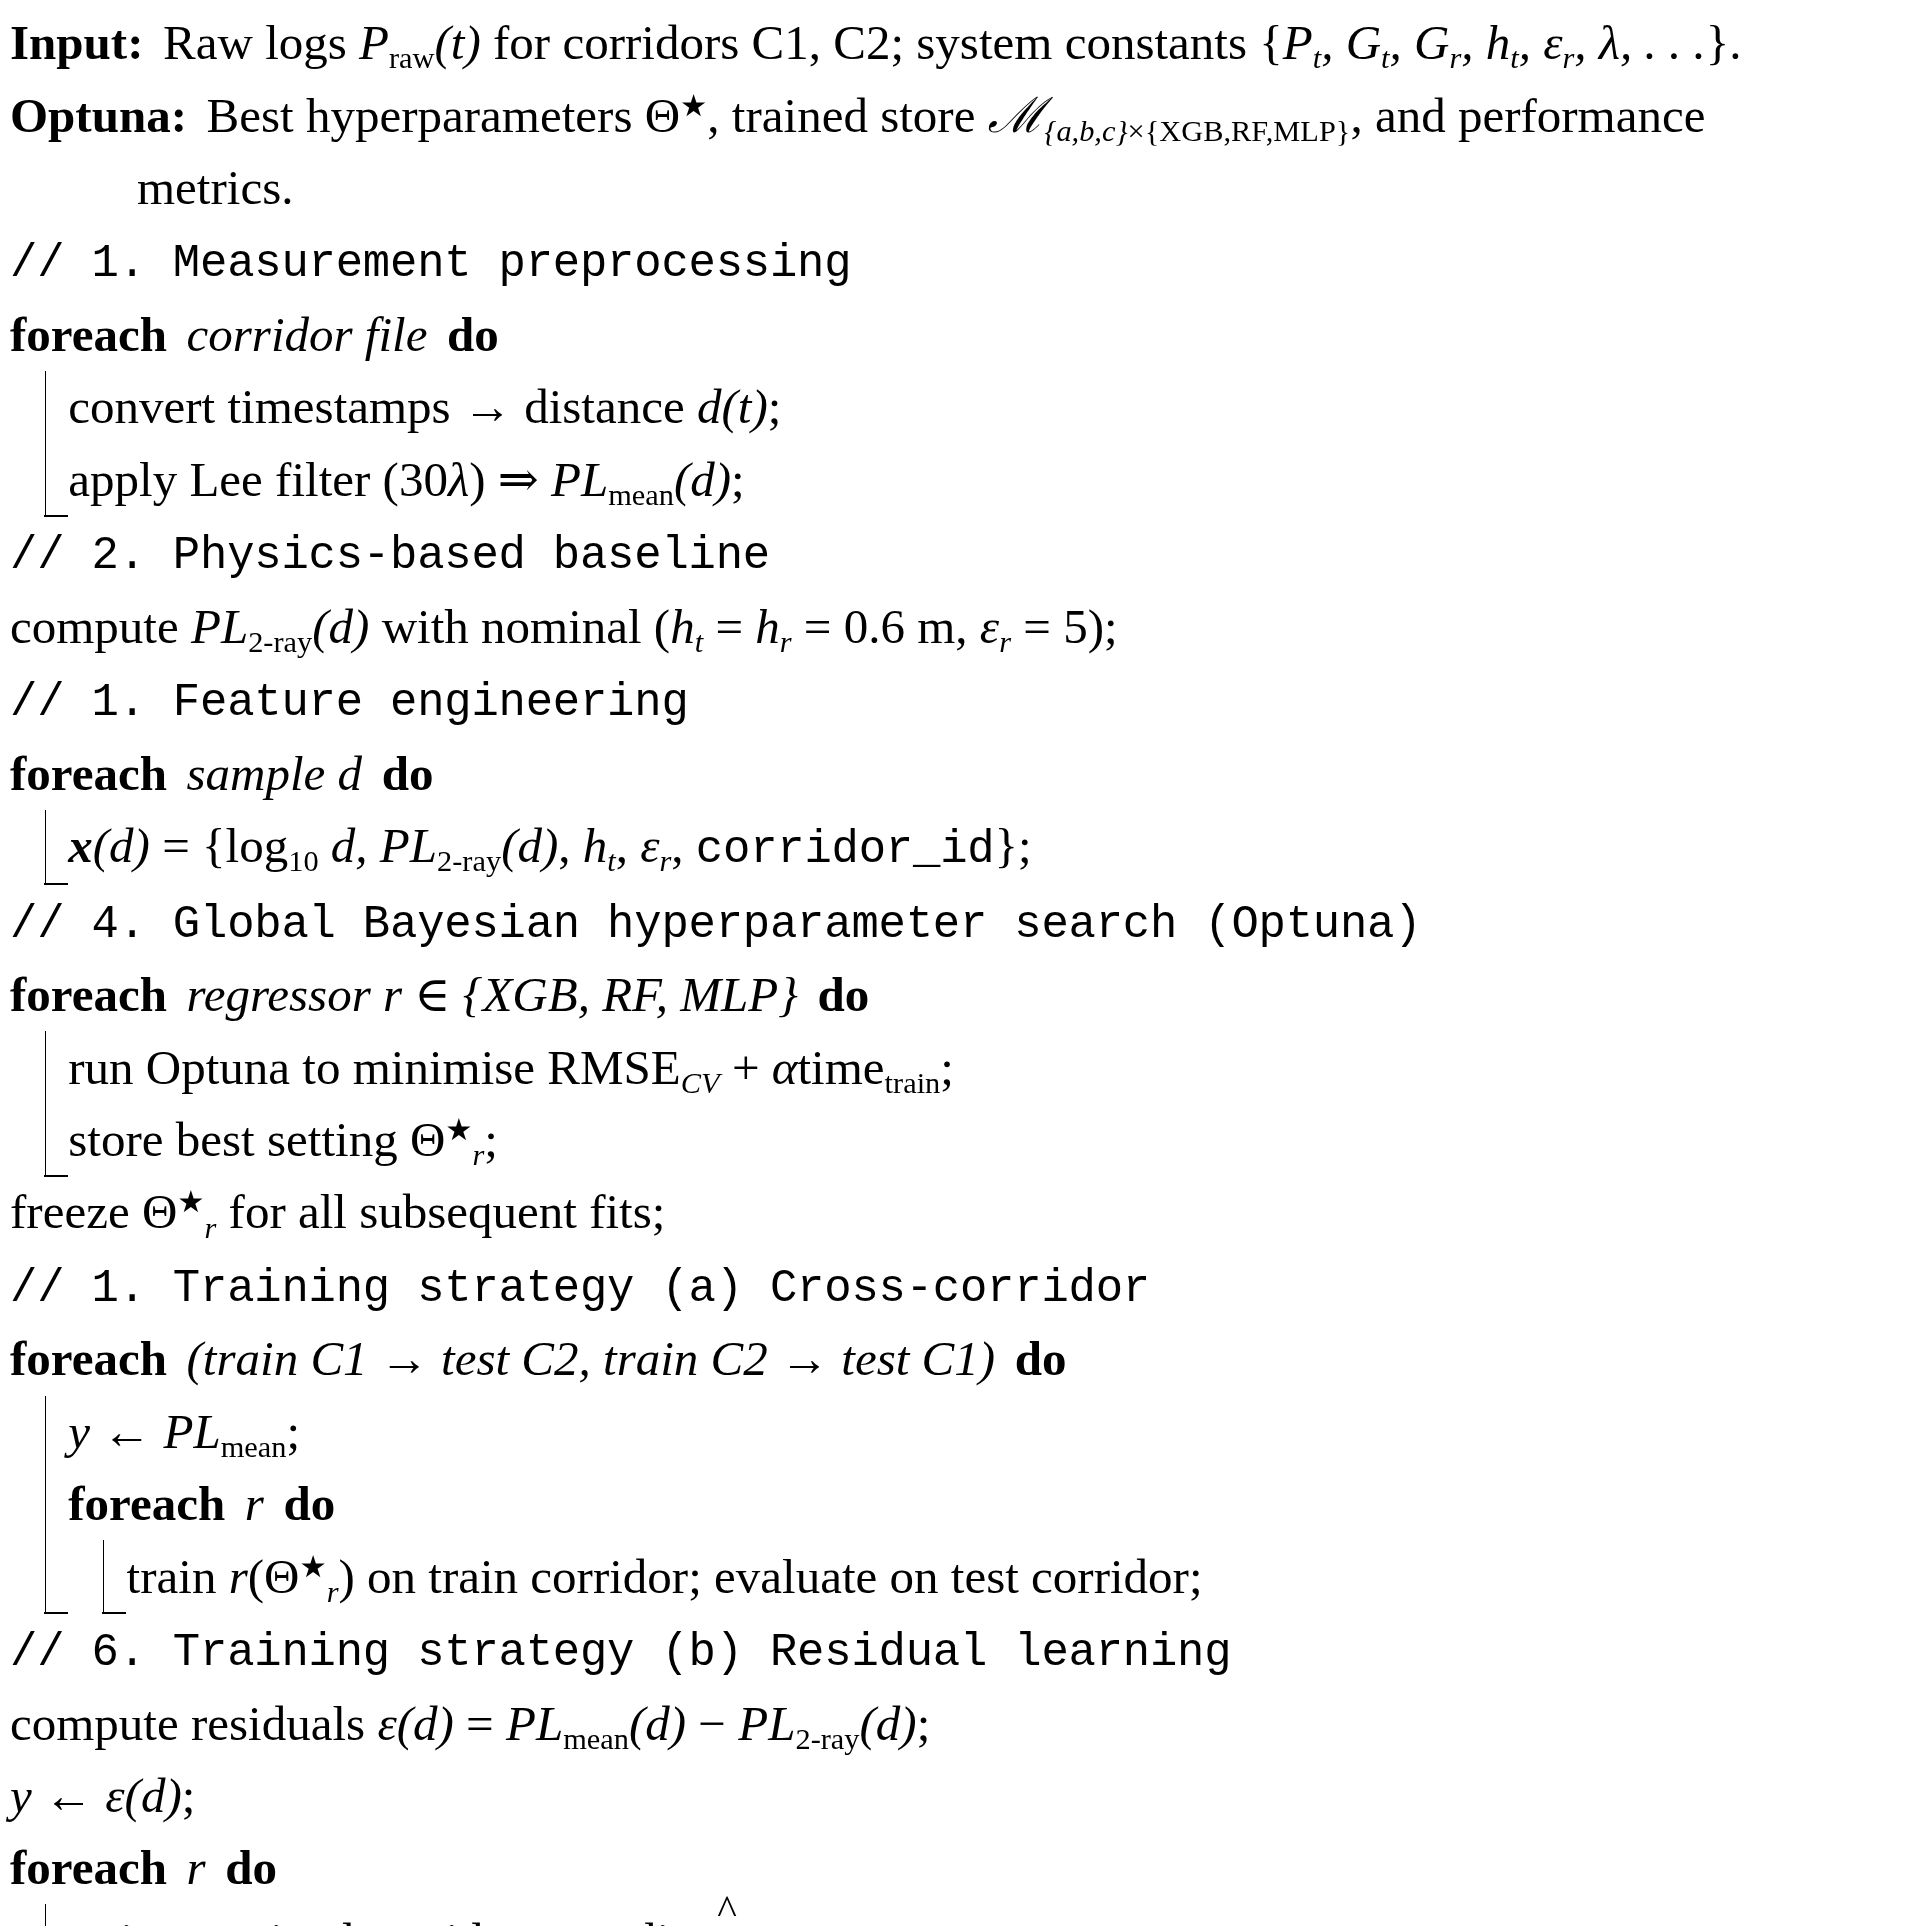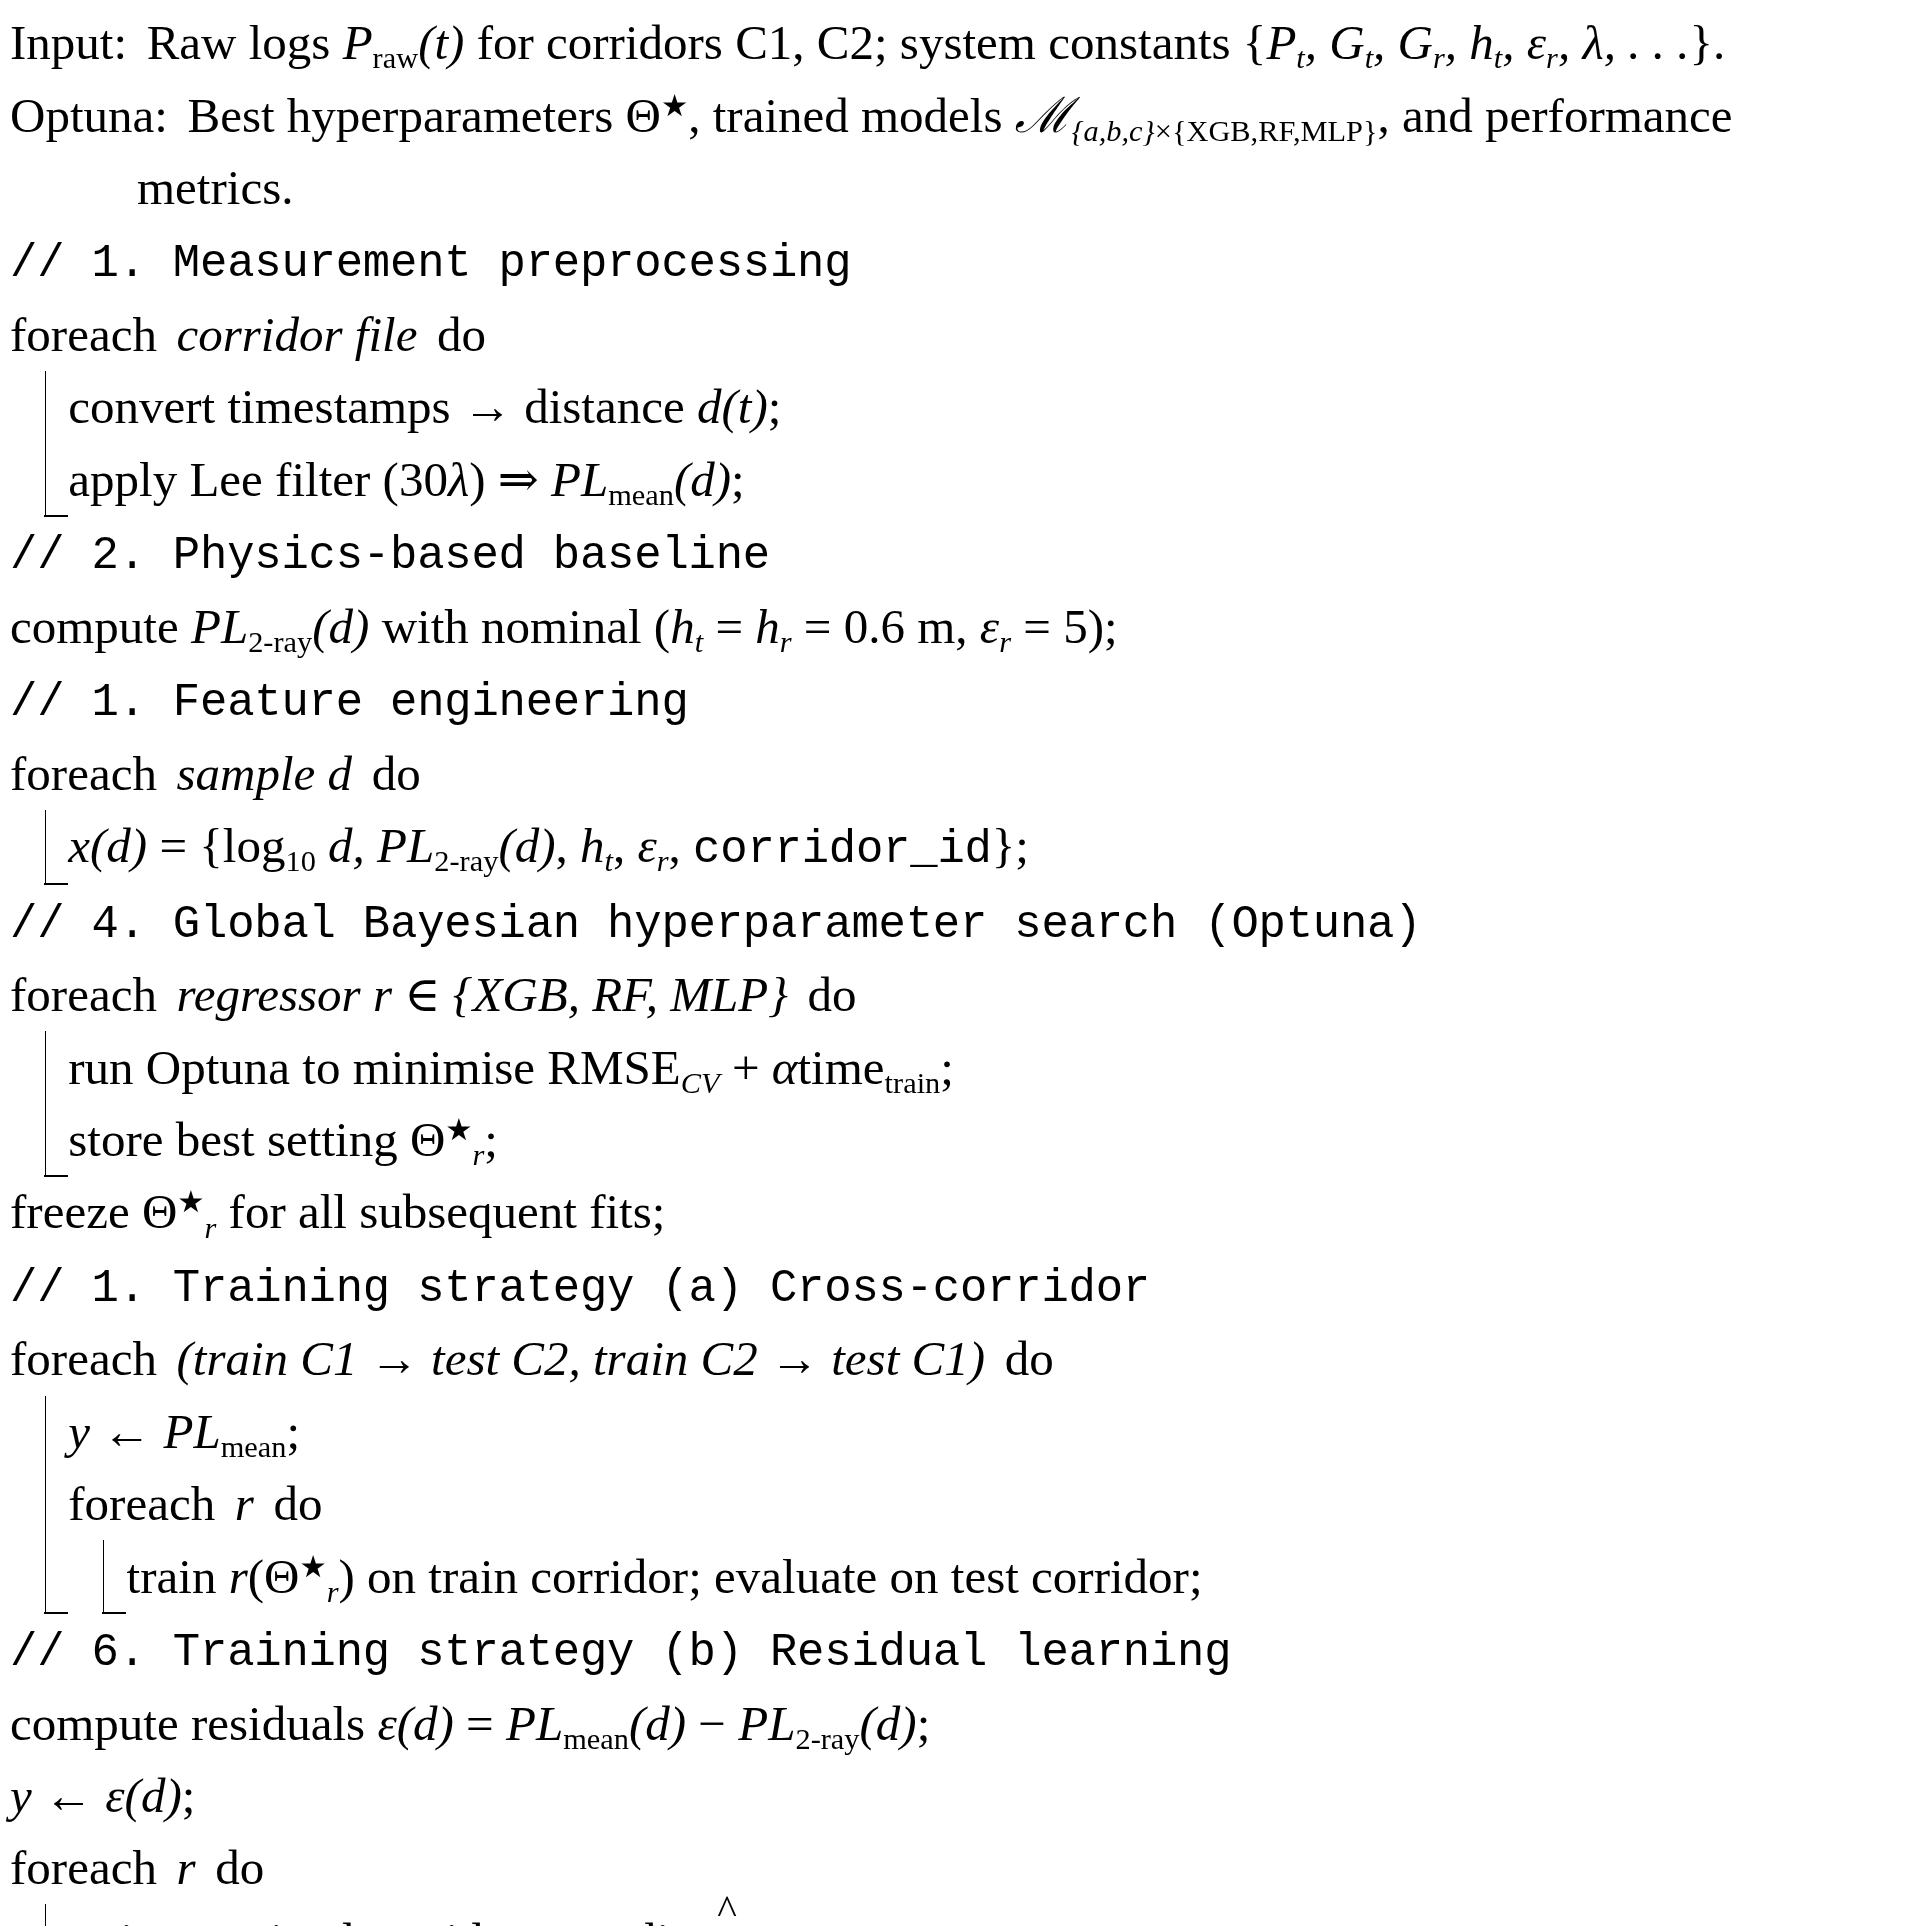--- a/index.html
+++ b/index.html
@@ -19,21 +19,21 @@
     font-size: 49px;
     line-height: 1.40;
     position: relative;
   }
   .line {
     position: relative;
     white-space: nowrap;
     padding: 2.3px 0 1.5px 0;
   }
 
-  .b { font-weight: normal; }
+  .b { font-weight: bold; }
   .it { font-style: italic; text-align: center; }
   .mono {
     font-family: "Liberation Mono", "DejaVu Sans Mono", monospace;
     font-size: 0.93em;
     letter-spacing: -0.2px;
   }
   .math { font-style: italic; }
 
   sub, sup {
     font-size: 0.62em;
@@ -80,21 +80,21 @@
 </head>
 <body>
 
 <div id="algo">
 
   <div class="line hangwrap">
     <span class="b">Input:</span><span class="spacer-md"></span><span>Raw logs </span><span class="math">P</span><sub>raw</sub><span class="math">(t)</span><span> for corridors C1, C2; system constants {</span><span class="math"><span class="math">P</span><sub class="subit">t</sub>, <span class="math">G</span><sub class="subit">t</sub>, <span class="math">G</span><sub class="subit">r</sub>, <span class="math">h</span><sub class="subit">t</sub>, <span class="math">ε</span><sub class="subit">r</sub>, <span class="math">λ</span>, . . .</span><span>}.</span>
   </div>
 
   <div class="line">
-    <span class="b">Optuna:</span><span class="spacer-md"></span><span>Best hyperparameters Θ</span><sup>★</sup><span>, trained models </span><span class="math">ℳ</span><sub><span class="subit">{a,b,c}</span>×{XGB,RF,MLP}</sub><span>, and performance</span>
+    <span class="b">Optuna:</span><span class="spacer-md"></span><span>Best hyperparameters Θ</span><sup>★</sup><span>, trained store </span><span class="math">ℳ</span><sub><span class="subit">{a,b,c}</span>×{XGB,RF,MLP}</sub><span>, and performance</span>
   </div>
   <div class="line cont-indent">
     <span>metrics.</span>
   </div>
 
   <div class="line">
     <span class="mono">// 1.  Measurement preprocessing</span>
   </div>
   <div class="line">
     <span class="b">foreach</span><span class="spacer-md"></span><span class="it">corridor file</span><span class="spacer-md"></span><span class="b">do</span>

